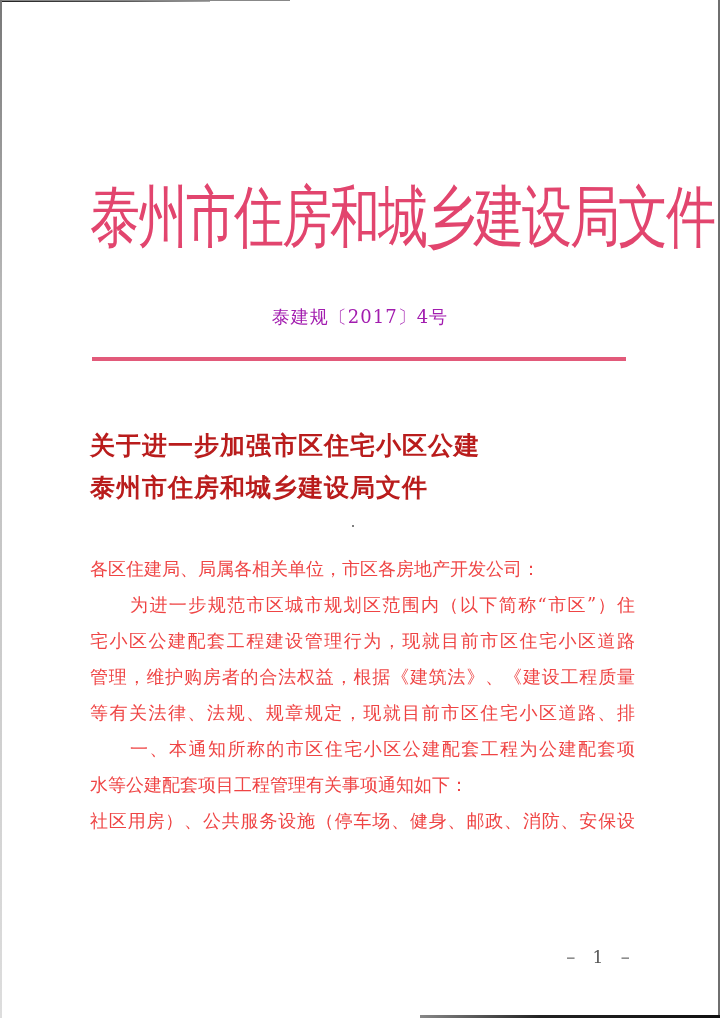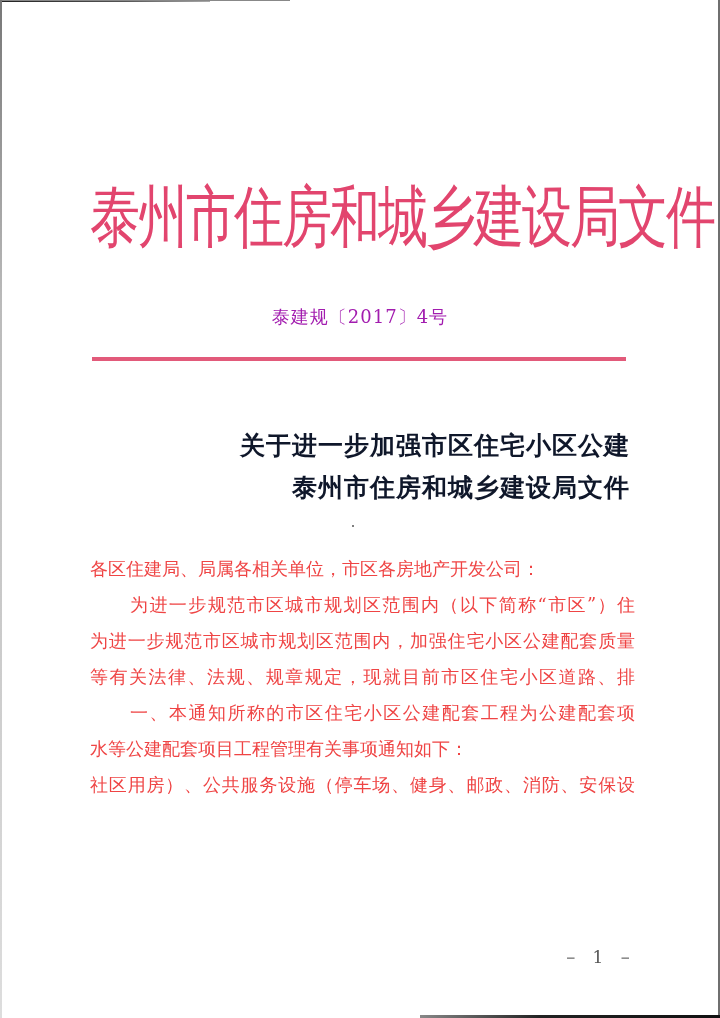--- a/index.html
+++ b/index.html
@@ -74,24 +74,24 @@
     .red-rule {
       position: absolute;
       left: 92px; top: 357px;
       width: 534px; height: 4px;
       background: #e25a7a;
     }
     .doc-title {
       position: absolute;
       left: 90px;
       width: 540px;
-      text-align: right;
+      text-align: left;
       font-size: 25px;
       font-weight: bold;
-      color: #0f172a;
+      color: #b91c1c;
       line-height: 36px;
       letter-spacing: 1px;
       white-space: nowrap;
     }
     .doc-title.l1 { top: 428px; }
     .doc-title.l2 { top: 470px; }
     .dot {
       position: absolute;
       left: 352px; top: 525px;
       width: 2px; height: 2px;
@@ -145,20 +145,21 @@
 <div class="red-rule"></div>
 
 <div class="doc-title l1">关于进一步加强市区住宅小区公建</div>
 <div class="doc-title l2">泰州市住房和城乡建设局文件</div>
 
 <div class="dot"></div>
 
 <div class="body-text">
   <span class="line noj">各区住建局、局属各相关单位，市区各房地产开发公司：</span>
   <span class="line indent">为进一步规范市区城市规划区范围内（以下简称“市区”）住</span>
-  <span class="line">为进一步规范市区城市规划区范围内，加强住宅小区公建配套质量</span>
+  <span class="line">宅小区公建配套工程建设管理行为，现就目前市区住宅小区道路</span>
+  <span class="line">管理，维护购房者的合法权益，根据《建筑法》、《建设工程质量</span>
   <span class="line">等有关法律、法规、规章规定，现就目前市区住宅小区道路、排</span>
   <span class="line indent">一、本通知所称的市区住宅小区公建配套工程为公建配套项</span>
   <span class="line noj">水等公建配套项目工程管理有关事项通知如下：</span>
   <span class="line">社区用房）、公共服务设施（停车场、健身、邮政、消防、安保设</span>
 </div>
 
 <div class="page-number">－ 1 －</div>
 
 </body></html>

